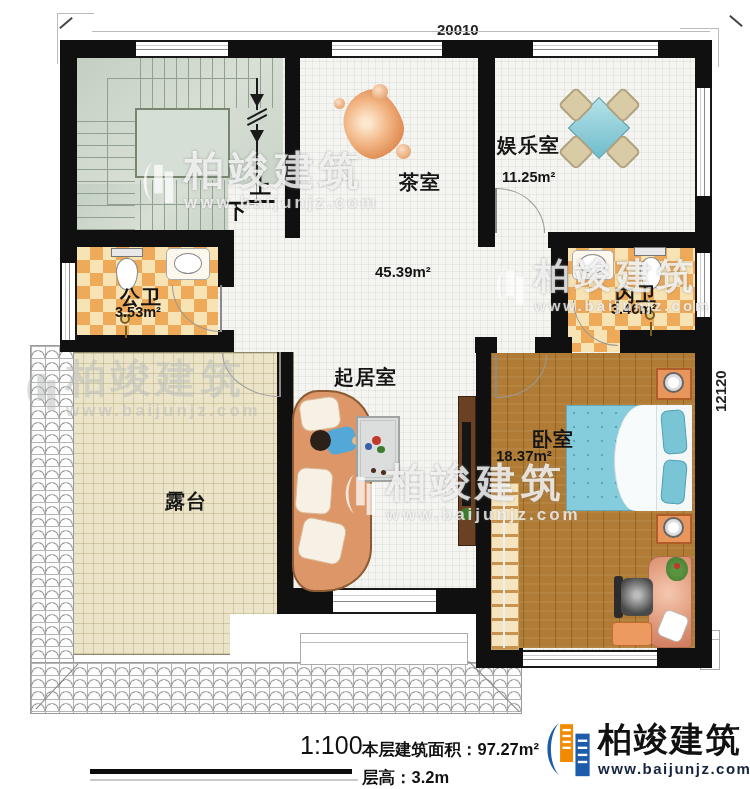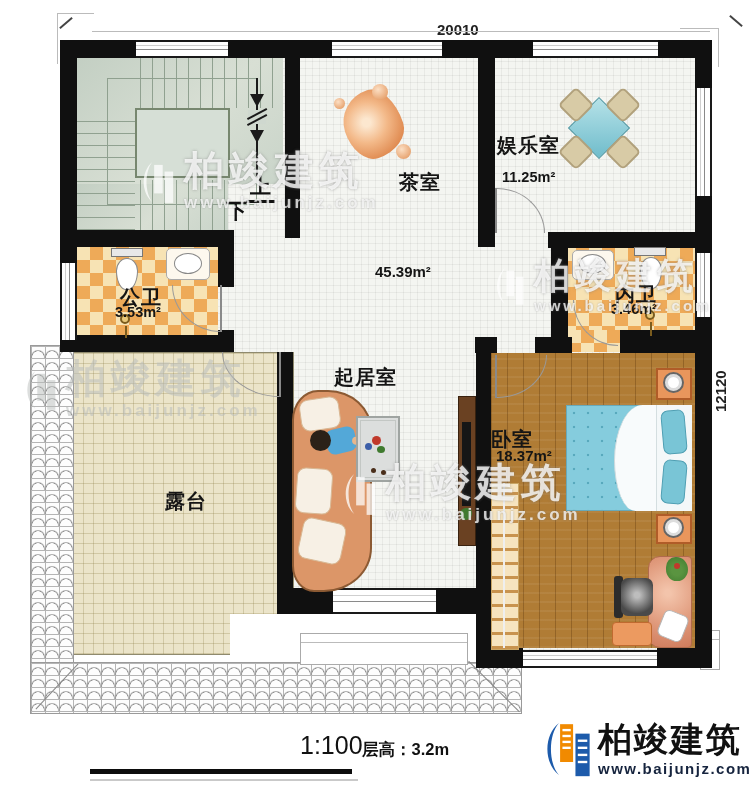--- a/index.html
+++ b/index.html
@@ -214,21 +214,21 @@
 
   <div class="room-name" style="left:399px;top:169px;">茶室</div>
   <div class="room-name" style="left:497px;top:132px;">娱乐室</div>
   <div class="room-area" style="left:502px;top:154px;margin-top:15px;">11.25m²</div>
   <div class="room-area" style="left:375px;top:263px;font-size:15px;">45.39m²</div>
   <div class="room-name" style="left:120px;top:284px;">公卫</div>
   <div class="room-area" style="left:115px;top:304px;">3.53m²</div>
   <div class="room-name" style="left:615px;top:281px;">内卫</div>
   <div class="room-area" style="left:611px;top:301px;">3.46m²</div>
   <div class="room-name" style="left:334px;top:364px;">起居室</div>
-  <div class="room-name" style="left:491px;top:426px;text-align:center;">卧室</div>
+  <div class="room-name" style="left:532px;top:426px;text-align:center;">卧室</div>
   <div class="room-area" style="left:496px;top:447px;font-size:15px;">18.37m²</div>
   <div class="room-name" style="left:165px;top:488px;">露台</div>
 
   <div class="dim" style="left:437px;top:21px;">20010</div>
   <div class="dim" style="left:690px;top:365px;transform:rotate(-90deg);transform-origin:left top;left:712px;top:412px;">12120</div>
   <div class="abs thin" style="left:92px;top:31px;width:618px;height:1px;"></div>
   <div class="abs" style="left:57px;top:13px;width:36px;height:50px;border-left:1px solid #bbb;border-top:1px solid #bbb;"></div>
   <div class="abs" style="left:58px;top:22px;width:16px;height:2px;background:#444;transform:rotate(-40deg);"></div>
   <div class="abs" style="left:680px;top:28px;width:38px;height:38px;border-right:1px solid #bbb;border-top:1px solid #bbb;"></div>
   <div class="abs" style="left:728px;top:20px;width:16px;height:2px;background:#444;transform:rotate(40deg);"></div>
@@ -275,20 +275,21 @@
     <div>
         <div class="wm-name">柏竣建筑</div>
          <div class="wm-url">www.baijunjz.com</div>
       </div>
   </div>
 
   <div class="tb-scale">1:100</div>
   <div class="tb-line1"></div>
   <div class="tb-line2"></div>
   <div class="tb-info">
+    <div>本层建筑面积：97.27m²</div>
     <div>层高：3.2m</div>
   </div>
   <div class="logo">
     <svg width="52" height="60" viewBox="0 0 44 50">
       <path d="M16,3 C3,13 3,37 16,47 C7,37 7,13 16,3 Z" fill="#1d5bab"></path>
       <rect x="17" y="4" width="11" height="32" fill="#f18a00"></rect>
       <rect x="19" y="8" width="7" height="2" fill="#fff"></rect>
         <rect x="19" y="13" width="7" height="2" fill="#fff"></rect>
       <rect x="19" y="18" width="7" height="2" fill="#fff"></rect>
         <rect x="19" y="23" width="7" height="2" fill="#fff"></rect>

